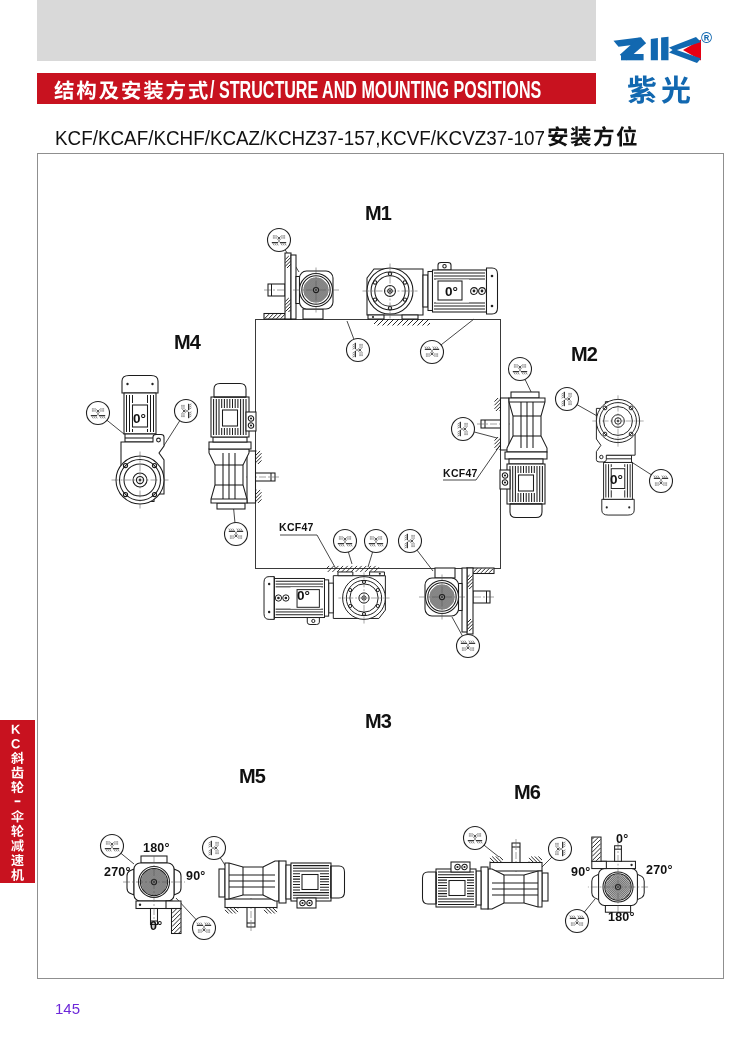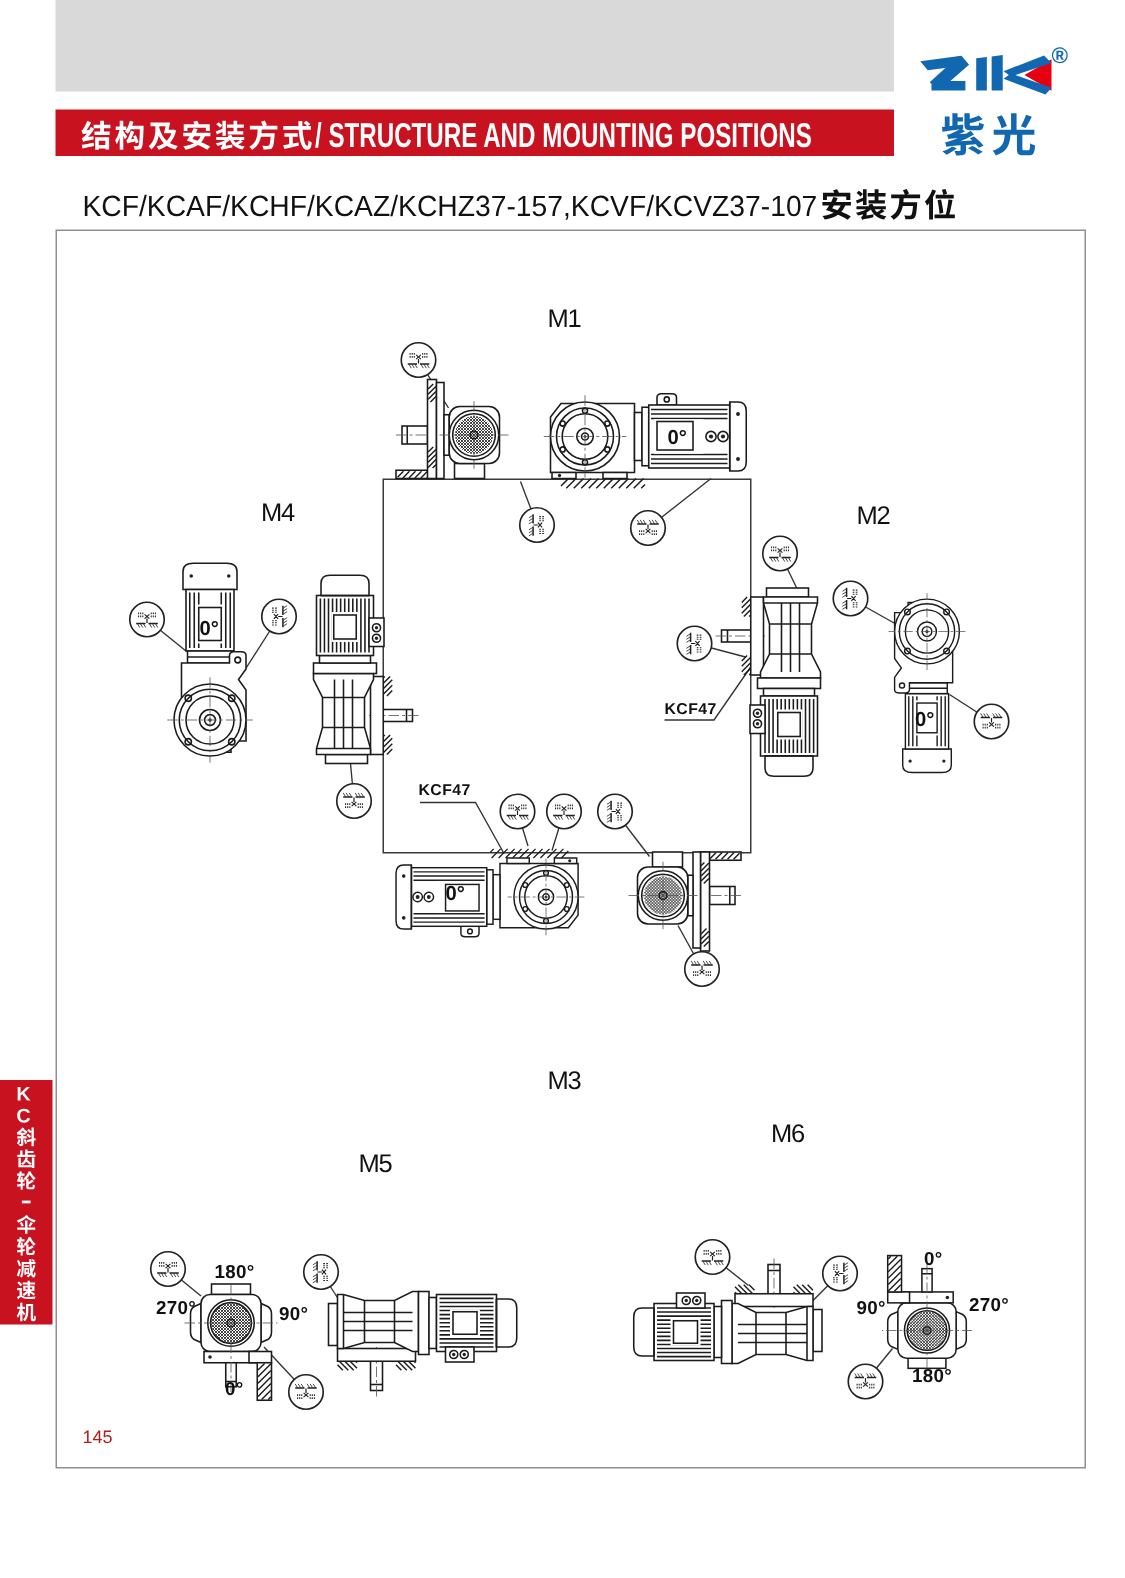--- a/index.html
+++ b/index.html
@@ -12,26 +12,26 @@
 #hdr-en{position:absolute;left:210px;top:79px;color:#fff;font-weight:bold;font-size:23px;
   line-height:23px;white-space:nowrap;transform:scaleX(0.70);transform-origin:0 0;letter-spacing:0;}
 #logo-svg{position:absolute;left:0;top:0;}
 #logo-reg{position:absolute;left:701px;top:29px;color:#1268b0;font-size:15px;font-weight:bold;}
 #titleline{position:absolute;left:55px;top:126px;height:22px;}
 #title-models{position:absolute;left:55px;top:127px;font-size:19.5px;color:#111;letter-spacing:0;
   font-weight:normal;white-space:nowrap;transform:scaleX(0.966);transform-origin:0 0;}
 #contentbox{position:absolute;left:37px;top:153px;width:687px;height:826px;border:1px solid #8f8f8f;box-sizing:border-box;}
 #innersquare{position:absolute;left:255px;top:319px;width:246px;height:250px;border:1px solid #3a3a3a;box-sizing:border-box;}
 #diagram{position:absolute;left:0;top:0;}
-.poslab{position:absolute;font-size:17px;color:#111;letter-spacing:-0.8px;line-height:16px;}
+.poslab{position:absolute;font-size:20px;color:#111;letter-spacing:-0.8px;line-height:16px;font-weight:bold;}
 .kcflab{position:absolute;font-size:10.5px;font-weight:bold;color:#111;line-height:11px;letter-spacing:0.3px;text-align:center;}
 .anglab{position:absolute;font-size:12.5px;font-weight:bold;color:#111;line-height:12px;letter-spacing:0.2px;}
 .zerolab{position:absolute;font-size:13.5px;font-weight:bold;color:#111;line-height:13px;}
 #sidebar{position:absolute;left:0;top:720px;width:35px;height:163px;background:#c8121f;}
-#pagenum{position:absolute;left:55px;top:951px;font-size:12px;color:#b91c1c;line-height:15px;}
+#pagenum{position:absolute;left:55px;top:1001px;font-size:15px;color:#6d28d9;line-height:15px;}
 svg .ln{stroke:#1c1c1c;stroke-width:1.05;fill:none;}
 svg .lnf{stroke:#1c1c1c;stroke-width:1.05;fill:#fff;}
 svg .lnd{stroke:none;}
 svg .wh{fill:#fff;stroke:none;}
 svg .hl{stroke:#1c1c1c;stroke-width:0.95;fill:none;}
 svg .cl{stroke:#555;stroke-width:0.55;fill:none;stroke-dasharray:7 2 2 2;}
 svg .ld{stroke:#333;stroke-width:0.9;fill:none;}
 svg .bal{stroke:#222;stroke-width:1.1;fill:#fff;}
 </style>
 </head>
@@ -362,25 +362,25 @@
           <use href="#balIcon" transform="rotate(270)"></use>
         </g>
         <g transform="translate(577,921)">
           <circle r="11.5" class="bal"></circle>
           <use href="#balIcon" transform="rotate(180)"></use>
         </g>
       </g>
   </svg>
 
   <div class="poslab" style="left:365px;top:205px">M1</div>
-    <div class="poslab" style="left:571px;top:336px">M2</div>
+    <div class="poslab" style="left:571px;top:346px">M2</div>
     <div class="poslab" style="left:365px;top:713px">M3</div>
     <div class="poslab" style="left:174px;top:334px">M4</div>
     <div class="poslab" style="left:239px;top:768px">M5</div>
-    <div class="poslab" style="left:514px;top:748px">M6</div>
+    <div class="poslab" style="left:514px;top:784px">M6</div>
   <div class="kcflab" style="left:443px;top:468px">KCF47</div>
     <div class="kcflab" style="left:279px;top:522px">KCF47</div>
   <div class="anglab" style="left:143px;top:842px">180°</div>
     <div class="anglab" style="left:104px;top:866px">270°</div>
     <div class="anglab" style="left:186px;top:870px">90°</div>
     <div class="anglab" style="left:150px;top:920px">0°</div>
     <div class="anglab" style="left:616px;top:833px">0°</div>
     <div class="anglab" style="left:571px;top:866px">90°</div>
     <div class="anglab" style="left:646px;top:864px">270°</div>
     <div class="anglab" style="left:608px;top:911px">180°</div>

